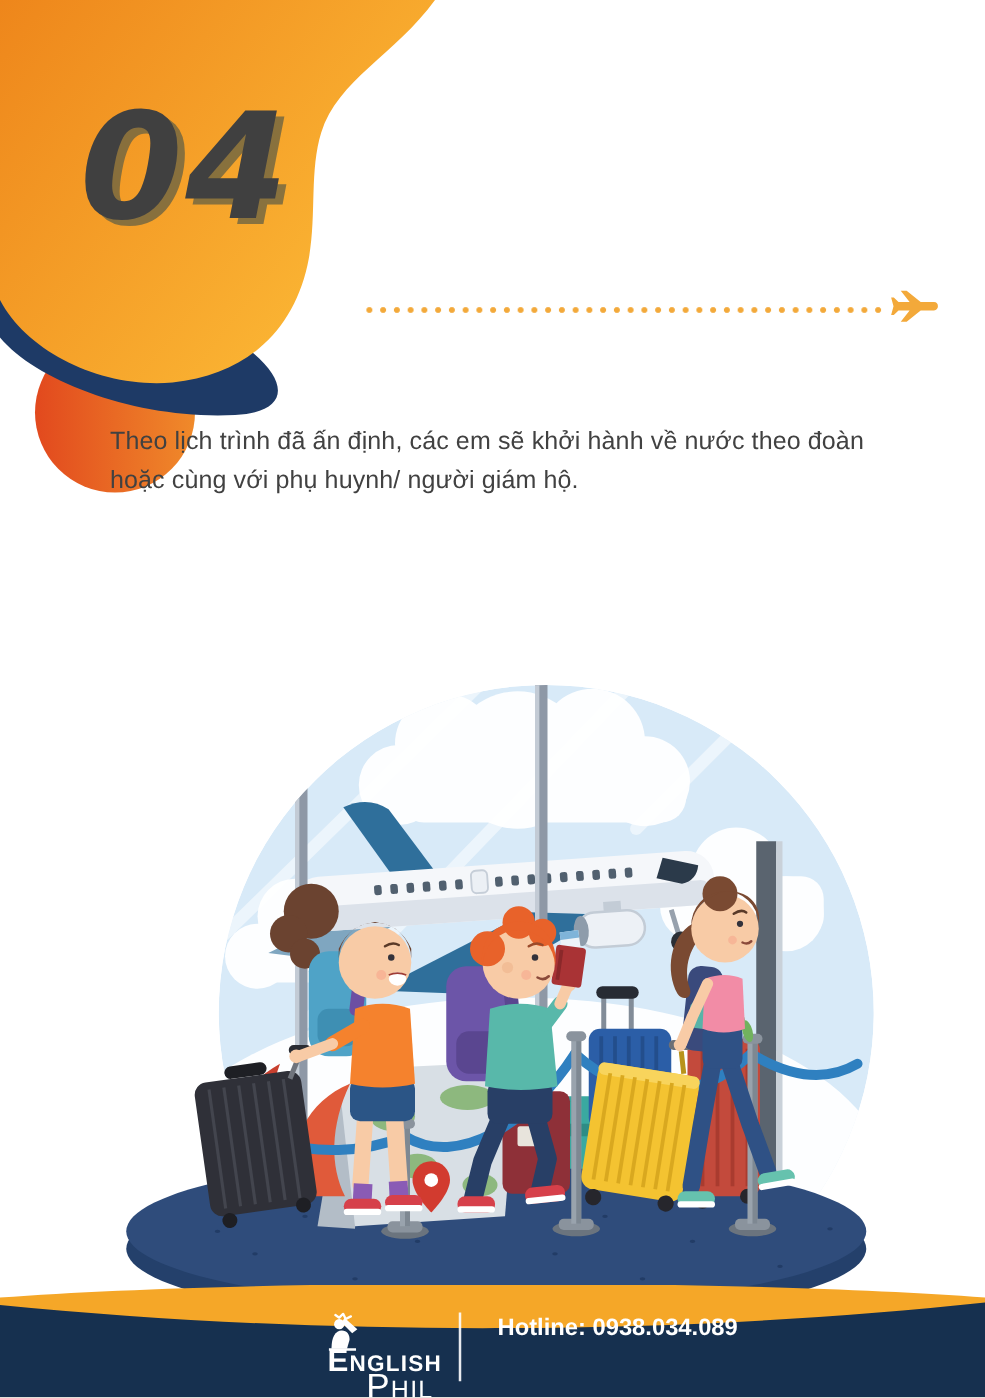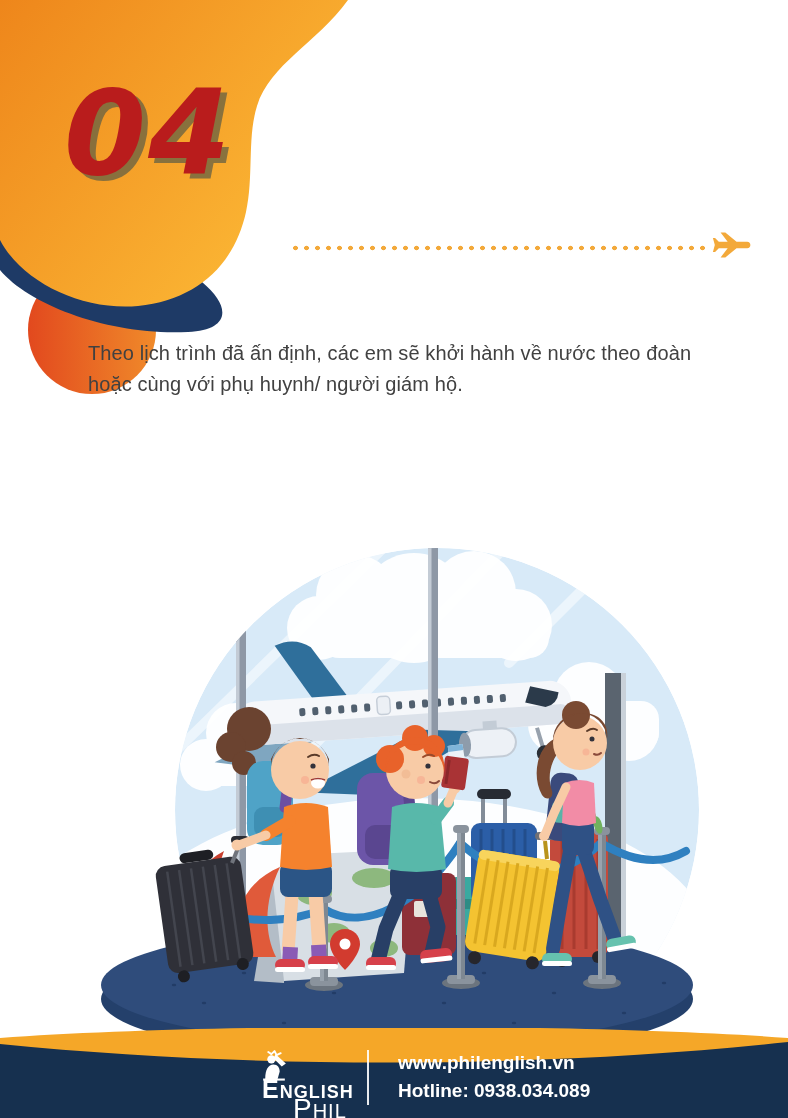--- a/index.html
+++ b/index.html
@@ -7,21 +7,21 @@
     position:relative;width:788px;height:1118px;margin:0 auto;
     background:#ffffff;overflow:hidden;
     font-family:"Liberation Sans",sans-serif;
   }
   .abs{position:absolute;}
   
   .section-number{
     left:64px;top:74px;
     font-family:"DejaVu Sans",sans-serif;
     font-style:italic;font-weight:bold;
-    font-size:118px;line-height:1;color:#b91c1c;
+    font-size:118px;line-height:1;color:#404040;
     letter-spacing:2px;
     text-shadow:6px 5px 0 rgba(109,100,66,.8);
   }
   .page-title{
     left:297px;top:84px;
     font-family:"DejaVu Sans",sans-serif;
     font-weight:bold;font-size:50px;line-height:61px;
     color:#1B3A66;letter-spacing:1px;white-space:pre-line;
   }
   .dotted-line{
@@ -431,17 +431,16 @@
       <path d="M14,4 L24,13 L20,16 L12,8 Z" fill="#FFFFFF"></path>
       <line x1="2" y1="28.6" x2="23" y2="28.6" stroke="#FFFFFF" stroke-width="2"></line>
     </svg>
     <span class="brand-l1">Phil</span>
     <span class="brand-l2">English</span>
   </div>
 
   <div class="abs footer-divider"></div>
 
   <div class="abs contact">
-    <div>www.philenglish.vn</div>
     <div>Hotline: 0938.034.089</div>
   </div>
 
 </div>
 
 </body></html>

